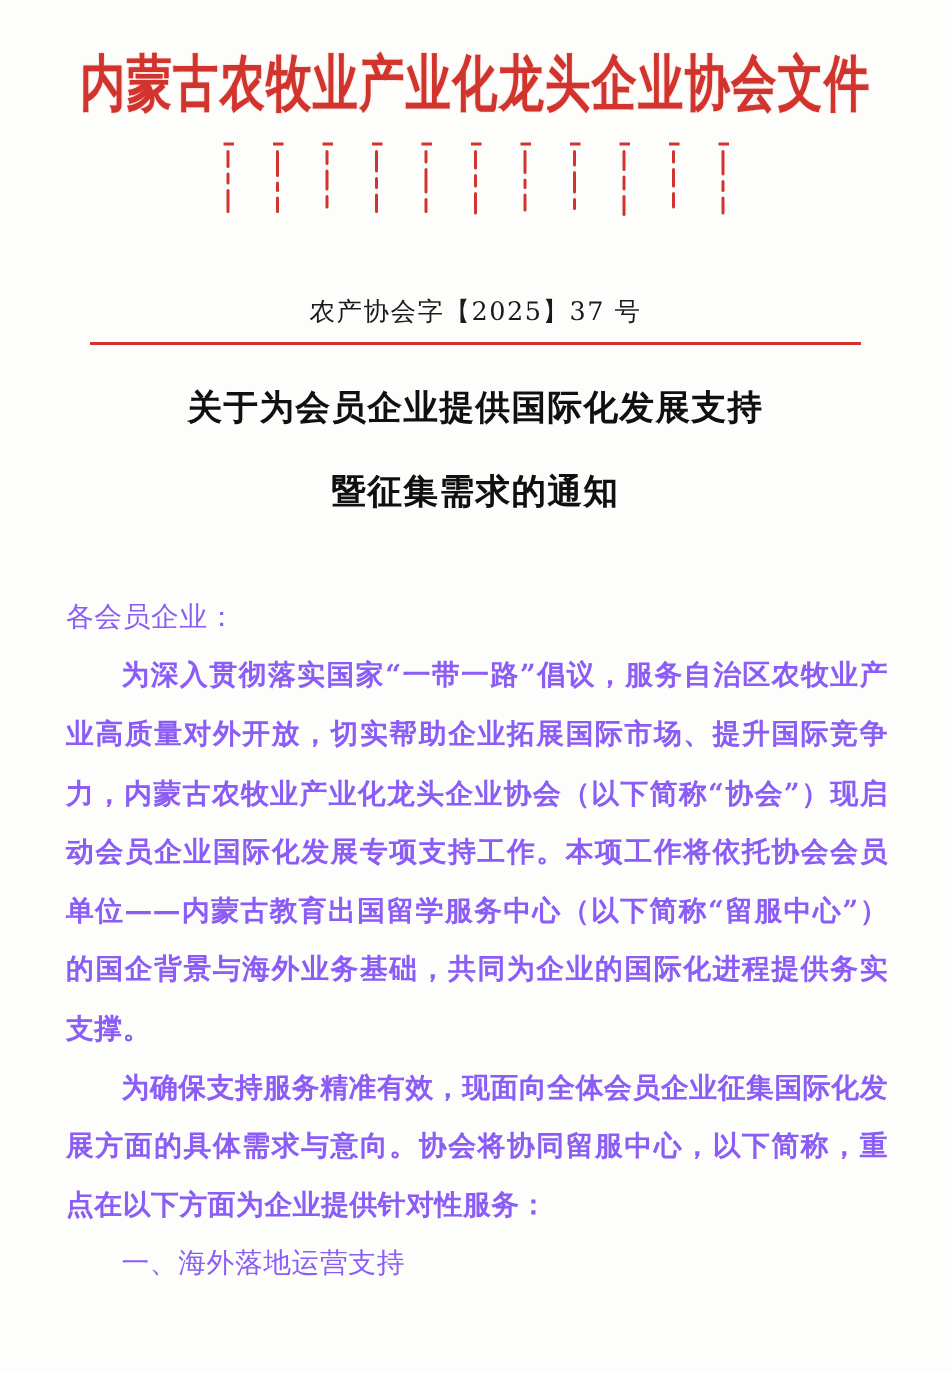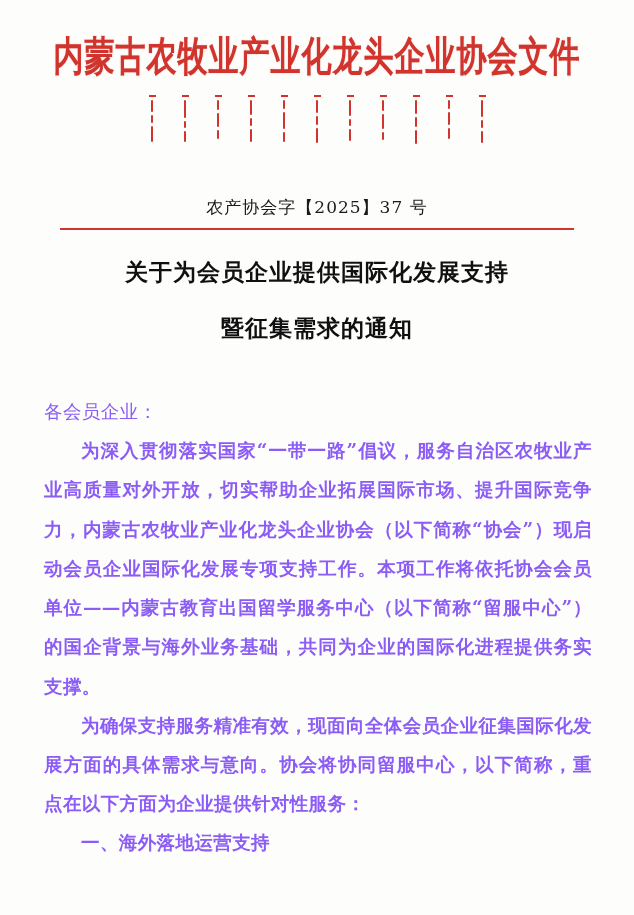--- a/index.html
+++ b/index.html
@@ -115,21 +115,21 @@
   }
   .body-text p {
     margin: 0;
   }
   .indent {
     text-indent: 2em;
     font-weight: bold;
   }
   .section-head {
     text-indent: 2em;
-    font-weight: bold;
+    font-weight: normal;
   }
   .salutation {
     text-indent: 0;
   }
 </style>
 </head>
 <body>
 
 <div class="page">
 

